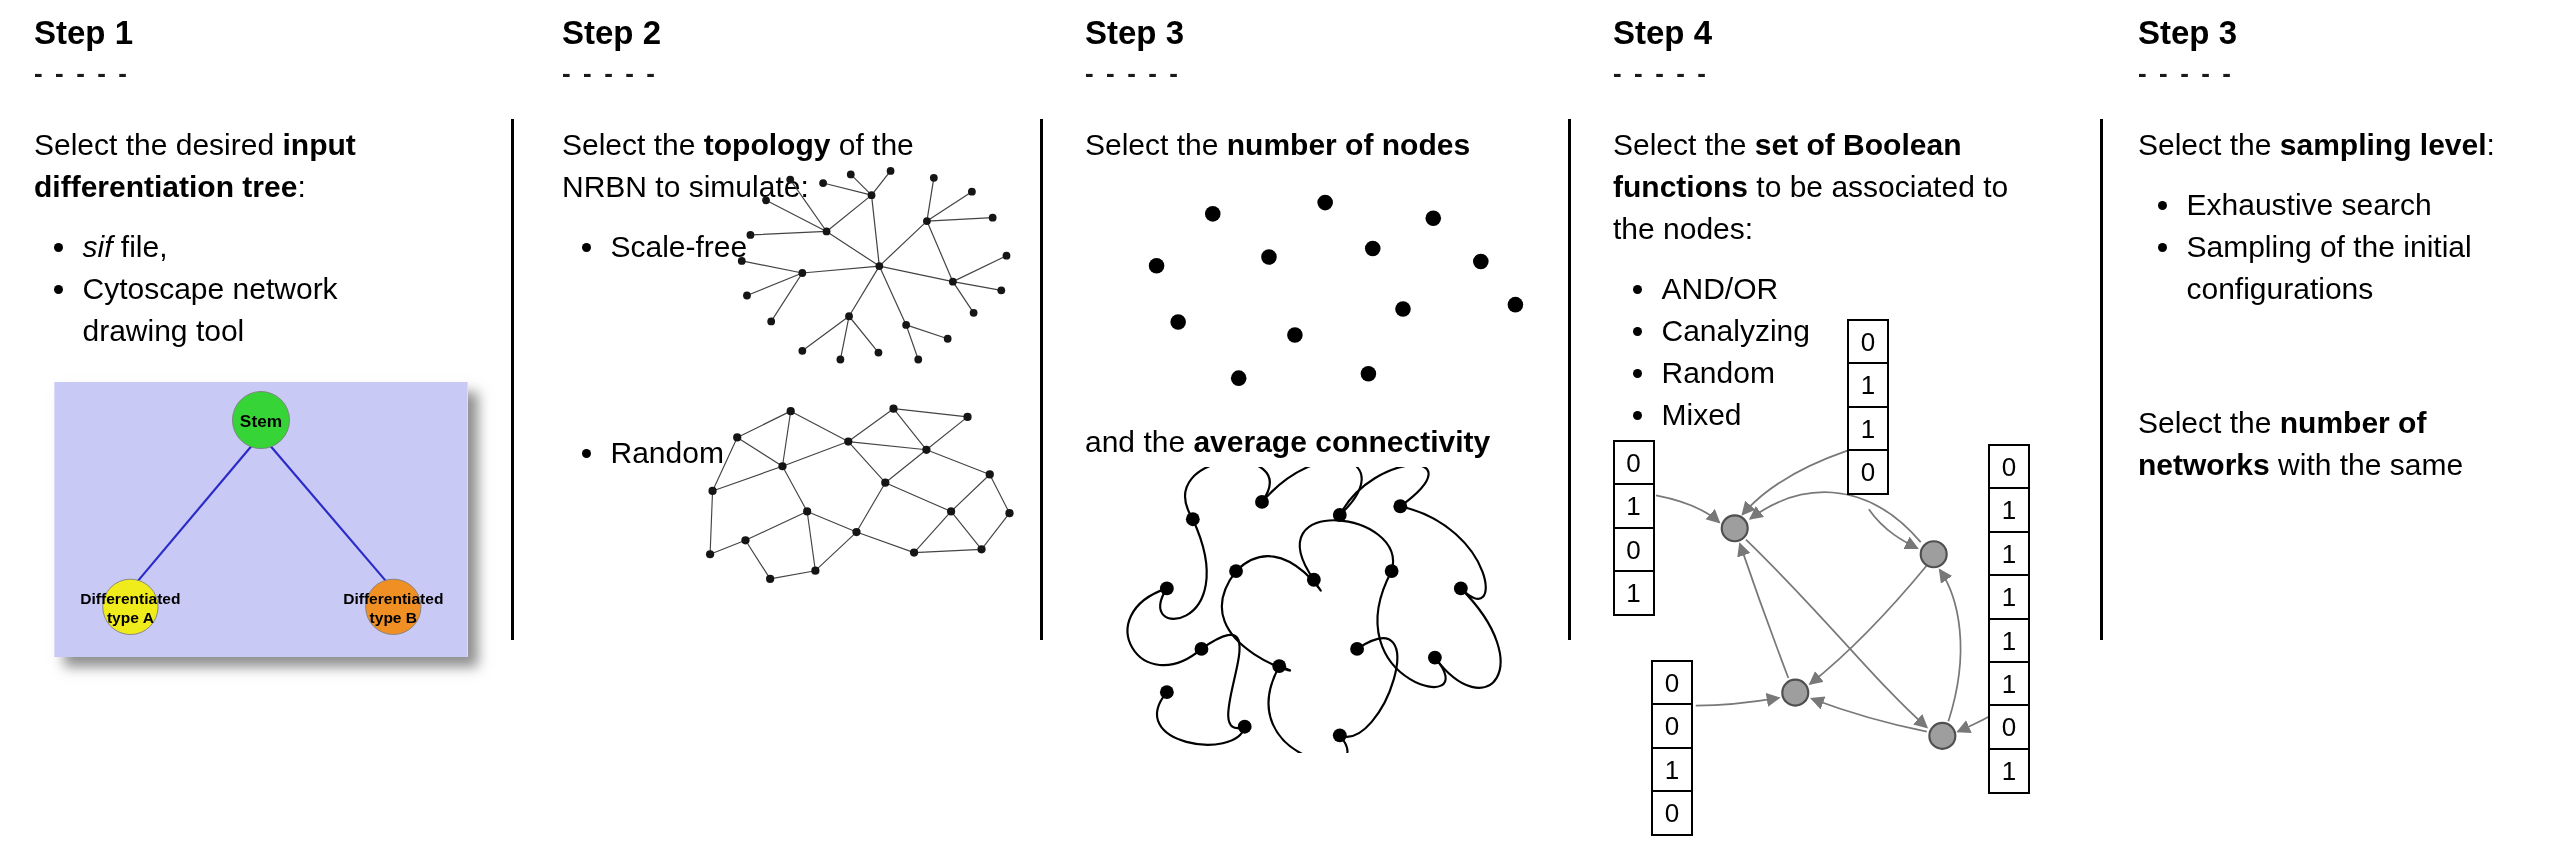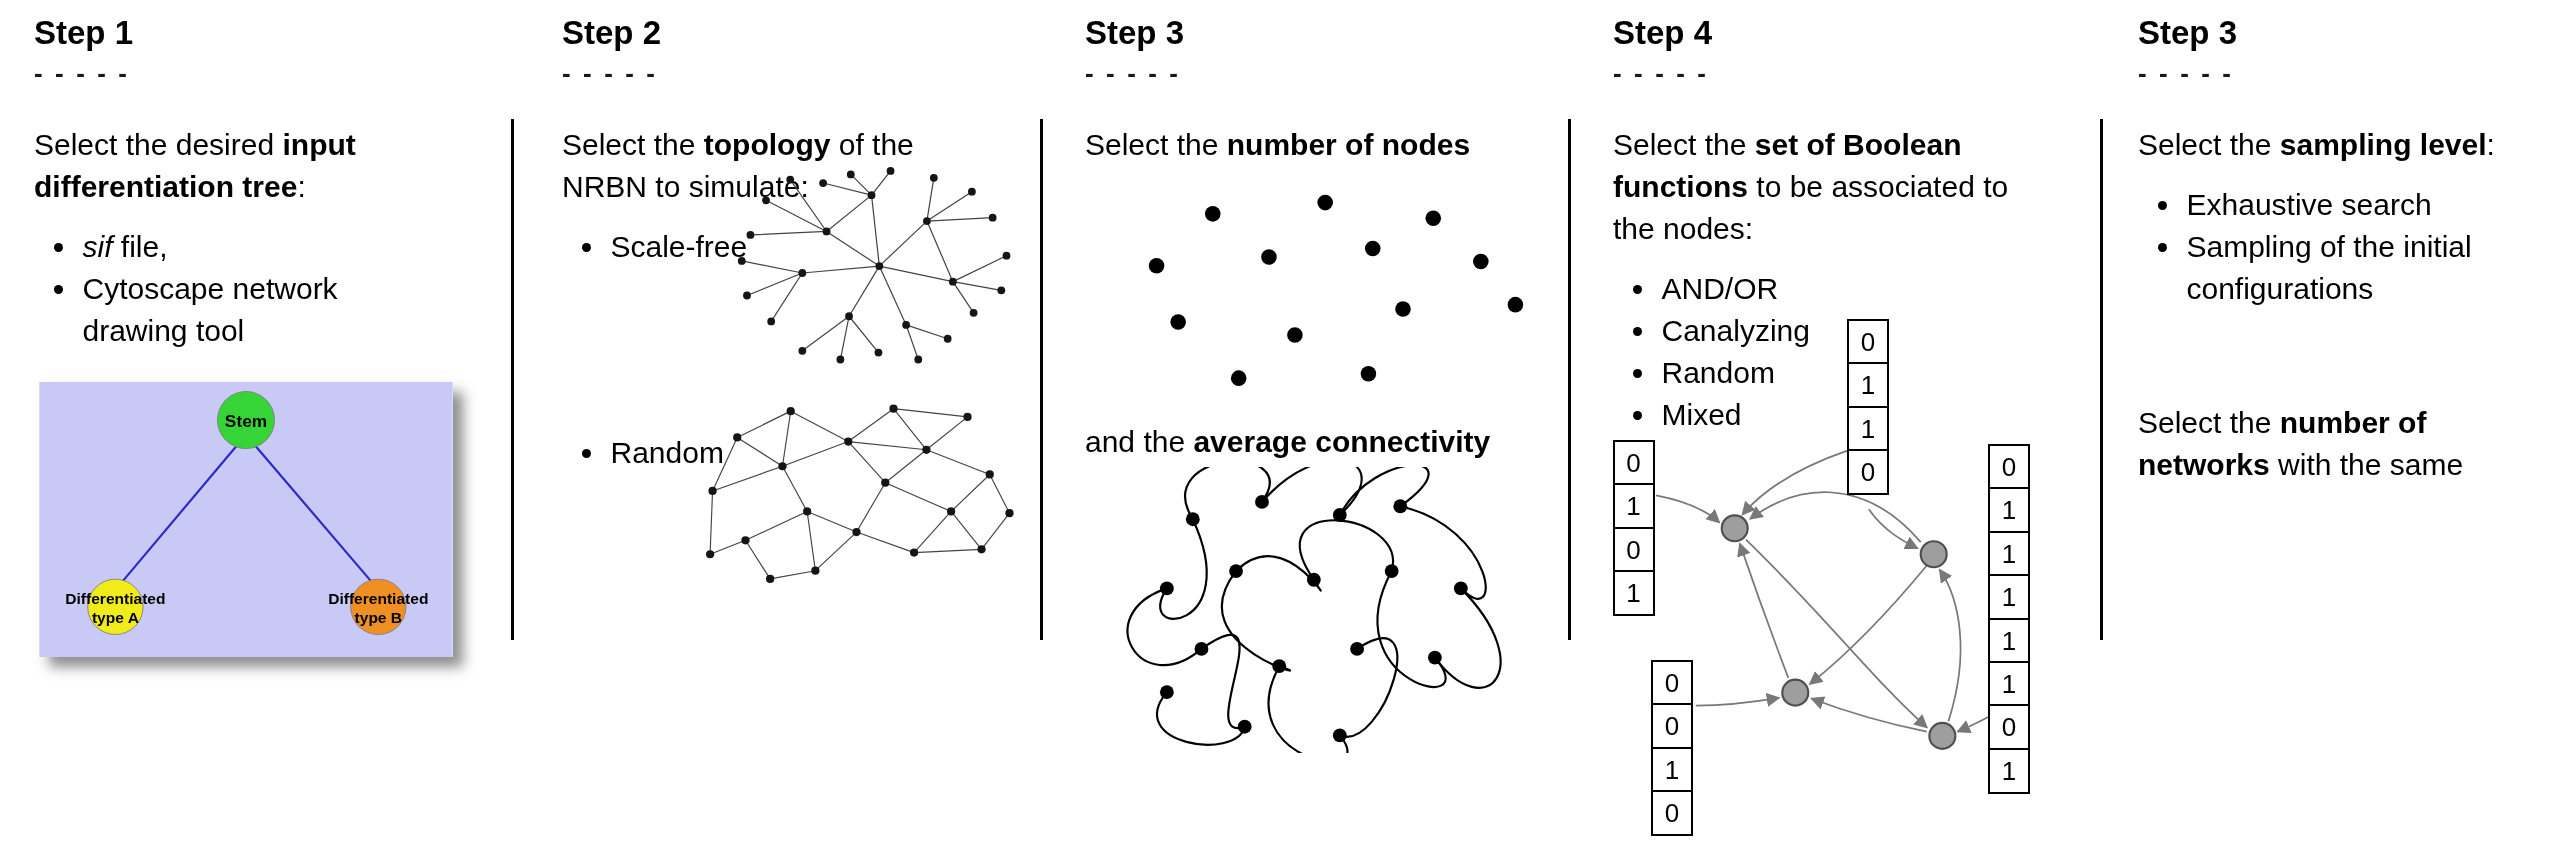--- a/index.html
+++ b/index.html
@@ -20,21 +20,21 @@
   .blist{margin:18px 0 0 0;padding-left:45px;font-size:30px;line-height:42px;}
   .blist li{padding-left:3.5px;}
   #col1 .blist{max-width:329px;}
   #col2 .blist-random{margin-top:164px;}
   #col5 .para2{position:static;margin-top:92px;}
   .line2-abs{position:absolute;left:0;top:421px;margin:0;}
   .vline{position:absolute;top:119px;height:521px;width:2.6px;background:#000;}
   #vline1{left:511px;} #vline2{left:1040px;} #vline3{left:1568px;} #vline4{left:2100px;}
 
   .graphic{position:absolute;}
-  #tree-figure{left:39px;top:382px;width:414px;height:275px;box-shadow:10.4px 10.4px 12px rgba(105,105,105,0.75);}
+  #tree-figure{left:54px;top:382px;width:414px;height:275px;box-shadow:10.4px 10.4px 12px rgba(105,105,105,0.75);}
   #scalefree-svg{left:721px;top:164px;width:308px;height:218px;}
   #random-svg{left:692px;top:388px;width:329px;height:219px;}
   #dots-svg{left:1109px;top:192px;width:441px;height:208px;}
   #tangle-svg{left:1115px;top:467px;width:415px;height:286px;}
   #bool-figure{left:1609px;top:312px;width:498px;height:539px;}
   #bool-svg{position:absolute;left:0;top:0;width:498px;height:539px;}
 
   .ttable{position:absolute;display:flex;flex-direction:column;}
   .ttable .cell{
     width:38px;height:42px;border:2.6px solid #000;background:#fff;

